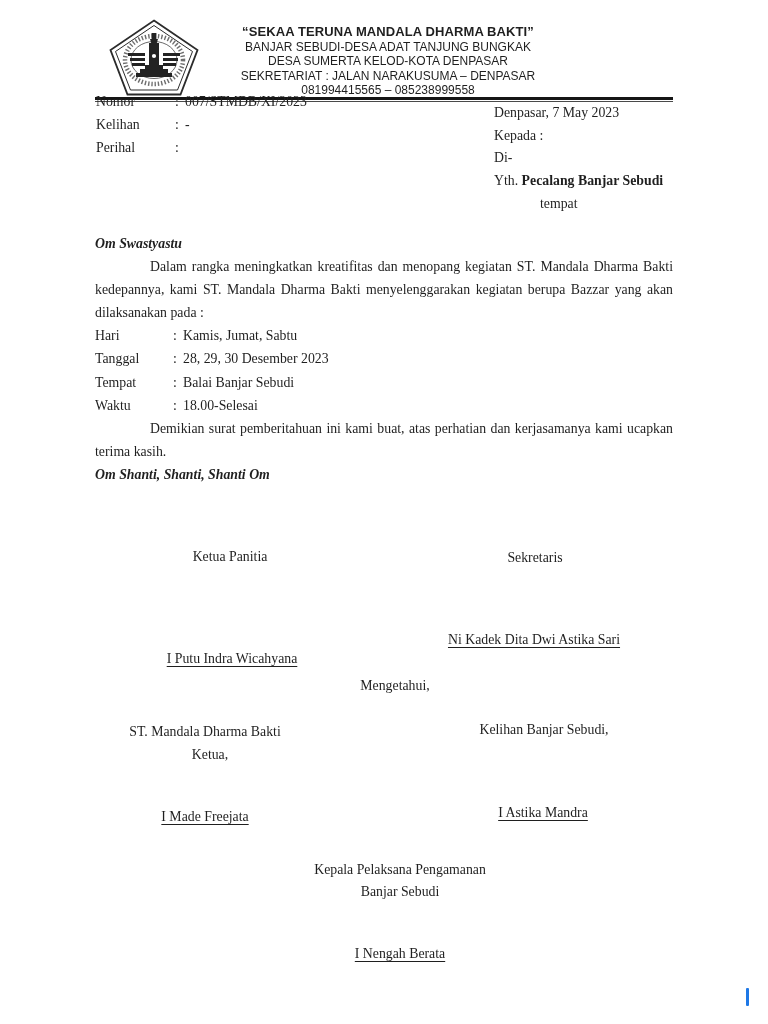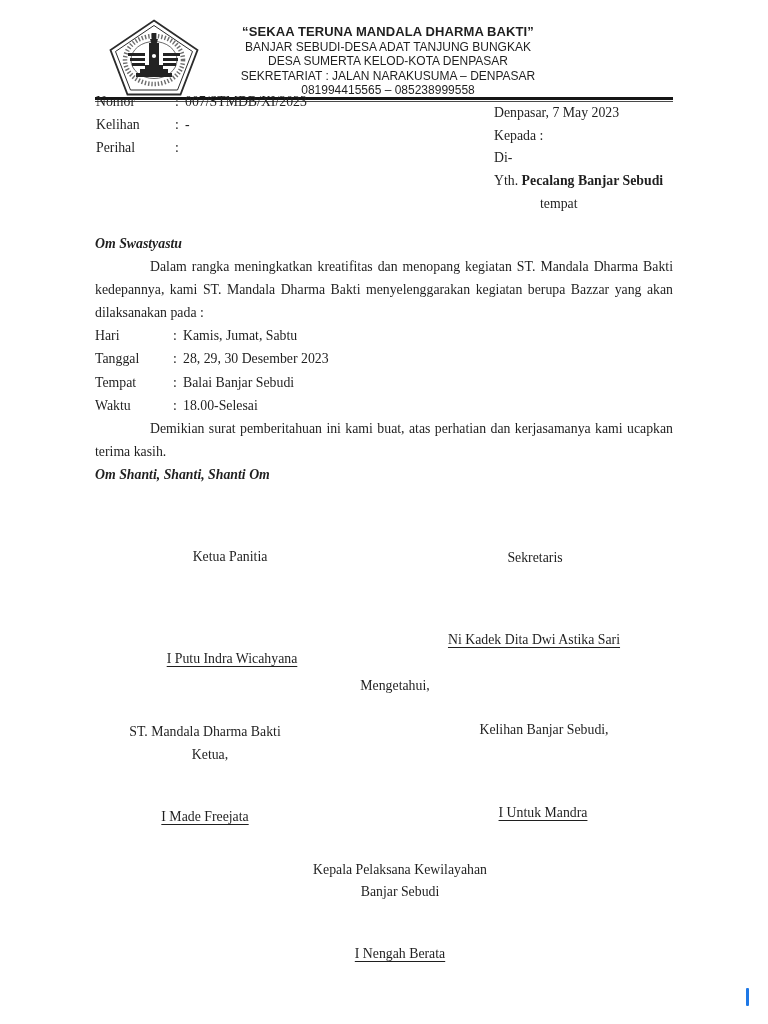--- a/index.html
+++ b/index.html
@@ -158,20 +158,20 @@
   <section>
     <span class="sig sig-ketua-panitia">Ketua Panitia</span>
     <span class="sig sig-sekretaris">Sekretaris</span>
     <span class="sig sig-name1-left u">I Putu Indra Wicahyana</span>
     <span class="sig sig-name1-right u">Ni Kadek Dita Dwi Astika Sari</span>
     <span class="sig sig-mengetahui">Mengetahui,</span>
     <span class="sig sig-st-mandala">ST. Mandala Dharma Bakti</span>
     <span class="sig sig-ketua">Ketua,</span>
     <span class="sig sig-kelihan">Kelihan Banjar Sebudi,</span>
     <span class="sig sig-made u">I Made Freejata</span>
-    <span class="sig sig-ketut u">I Untuk Mandra</span>
-    <span class="sig sig-kepala1">Kepala Pelaksana Kewilayahan</span>
+    <span class="sig sig-ketut u">I Astika Mandra</span>
+    <span class="sig sig-kepala1">Kepala Pelaksana Pengamanan</span>
     <span class="sig sig-kepala2">Banjar Sebudi</span>
     <span class="sig sig-nengah u">I Nengah Berata</span>
   </section>
 
   <div class="caret"></div>
 </div>
 
 </body></html>

